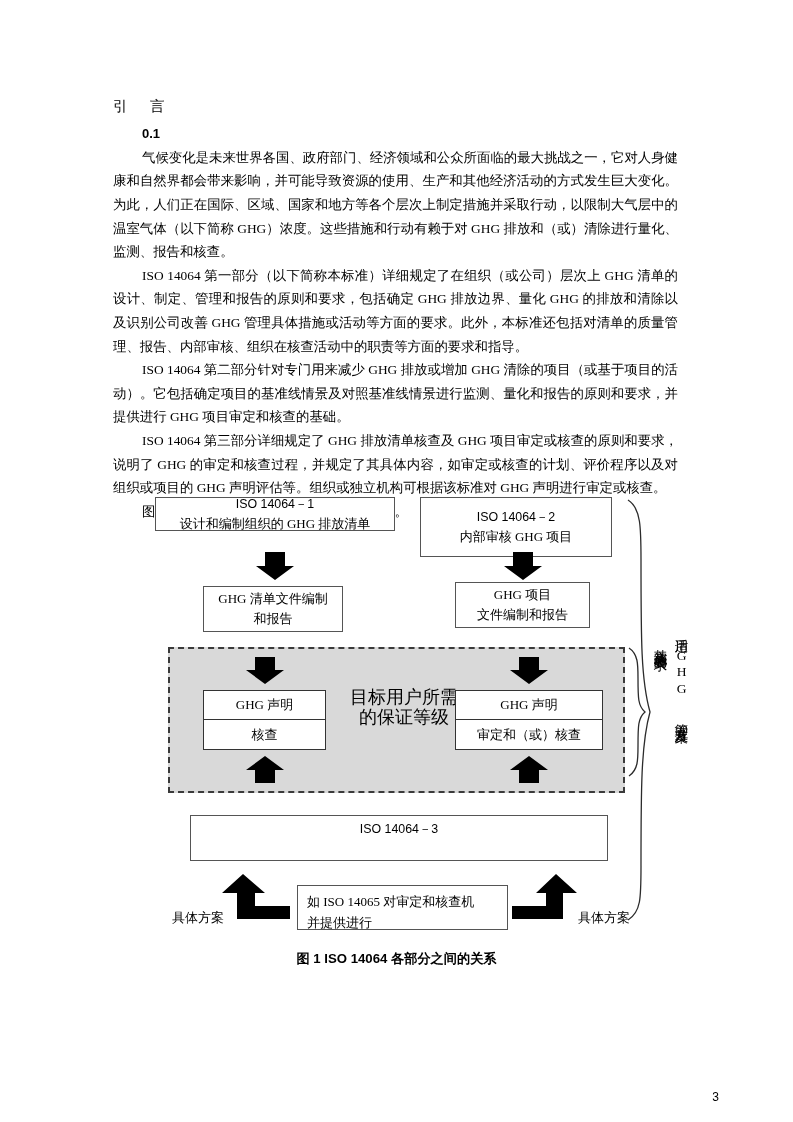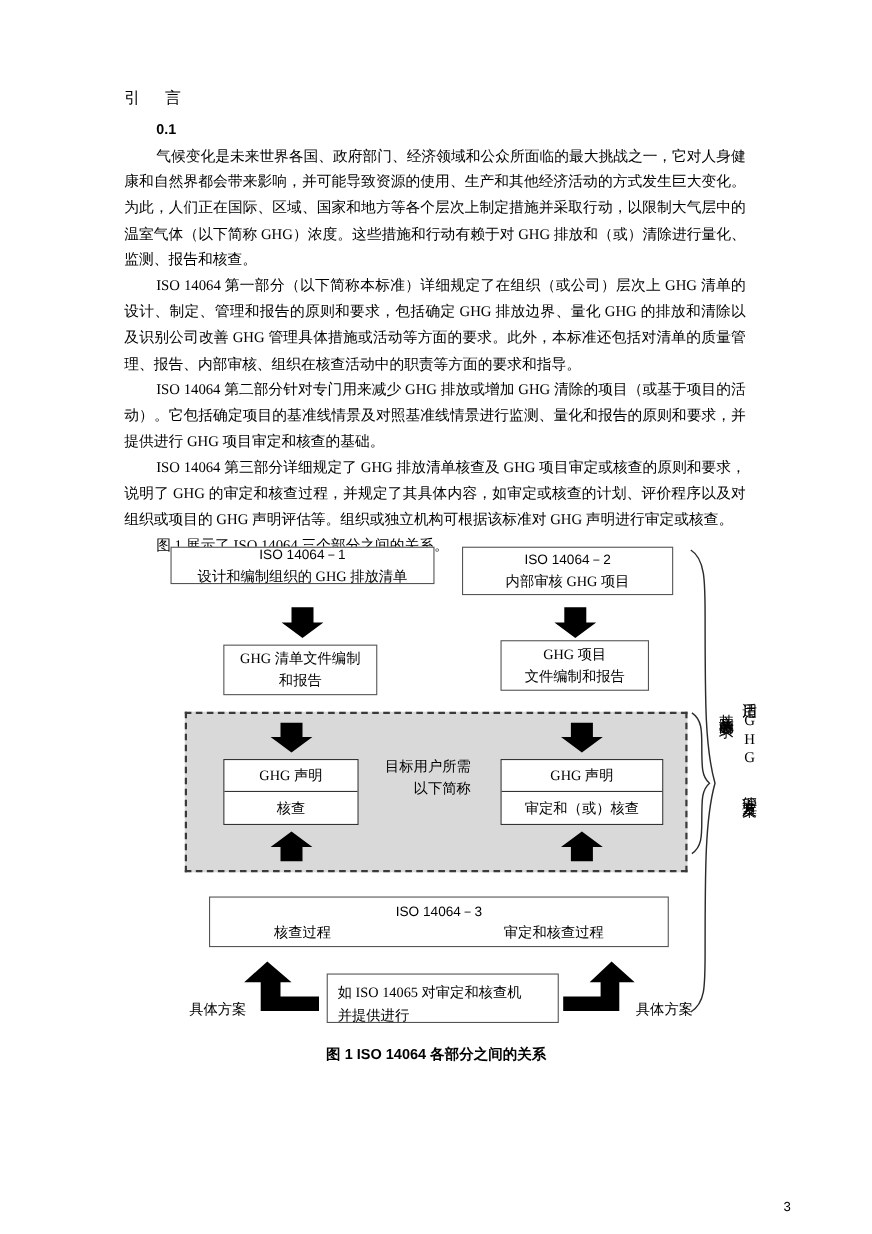--- a/index.html
+++ b/index.html
@@ -14,21 +14,21 @@
     background: #ffffff;
     font-family: "Liberation Serif", "DejaVu Serif", serif;
     color: #000000;
     overflow: hidden;
   }
 
   
   .prose {
     position: absolute;
     left: 113px;
-    top: 80px;
+    top: 96px;
     width: 565px;
   }
   .heading {
     font-family: "Liberation Sans", sans-serif;
     font-size: 14.5px;
     font-weight: normal;
     letter-spacing: 0.5px;
     margin: 0 0 6px 0;
     line-height: 1.5;
   }
@@ -84,23 +84,23 @@
   
   .greybox {
     position: absolute;
     box-sizing: border-box;
     background: #d9d9d9;
     border: 2px dashed #3a3a3a;
   }
 
   .midlabel {
     position: absolute;
-    font-size: 13px;
+    font-size: 18px;
     line-height: 20px;
-    text-align: right;
+    text-align: center;
     white-space: nowrap;
   }
 
   
   .stackbox {
     position: absolute;
     box-sizing: border-box;
     border: 1.3px solid #333333;
     background: #ffffff;
   }
@@ -198,58 +198,54 @@
     <p class="para">图 1 展示了 ISO 14064 三个部分之间的关系。</p>
   </div>
 
   <div class="figure">
 
     <div class="nbox" style="left:155px; top:497px; width:240px; height:34px;">
       <span class="ln1 sansline">ISO 14064－1</span>
       <span class="ln2">设计和编制组织的 GHG 排放清单</span>
     </div>
 
-    <div class="nbox" style="left:420px; top:497px; width:192px; height:44px;">
+    <div class="nbox" style="left:420px; top:497px; width:192px; height:60px;">
       <span class="ln1 sansline">ISO 14064－2</span>
       <span class="ln2">内部审核 GHG 项目</span>
     </div>
 
     <div class="nbox" style="left:203px; top:586px; width:140px; height:46px;">
       <span class="ln1">GHG 清单文件编制</span>
       <span class="ln2">和报告</span>
     </div>
 
     <div class="nbox" style="left:455px; top:582px; width:135px; height:46px;">
       <span class="ln1">GHG 项目</span>
       <span class="ln2">文件编制和报告</span>
     </div>
 
     <div class="greybox" style="left:168px; top:647px; width:457px; height:146px;"></div>
 
     <div class="midlabel" style="left:350px; top:687px;">
       <span style="display:block;">目标用户所需</span>
-      <span style="display:block;">以下简称</span>
+      <span style="display:block;">的保证等级</span>
     </div>
 
     <div class="stackbox" style="left:203px; top:690px; width:123px; height:60px;">
       <div class="cell top">GHG 声明</div>
       <div class="cell">核查</div>
     </div>
 
     <div class="stackbox" style="left:455px; top:690px; width:148px; height:60px;">
       <div class="cell top">GHG 声明</div>
       <div class="cell">审定和（或）核查</div>
     </div>
 
     <div class="widebox" style="left:190px; top:815px; width:418px; height:46px;">
       <div class="title">ISO 14064－3</div>
-      <div class="subrow">
-        <span>核查过程</span>
-        <span>审定和核查过程</span>
-      </div>
     </div>
 
     <div class="notebox" style="left:297px; top:885px; width:211px; height:45px;">
       <div>如 ISO  14065 对审定和核查机</div>
       <div>并提供进行</div>
     </div>
 
     <div class="planlabel" style="left:172px; top:909px;">具体方案</div>
     <div class="planlabel" style="left:578px; top:909px;">具体方案</div>
 

